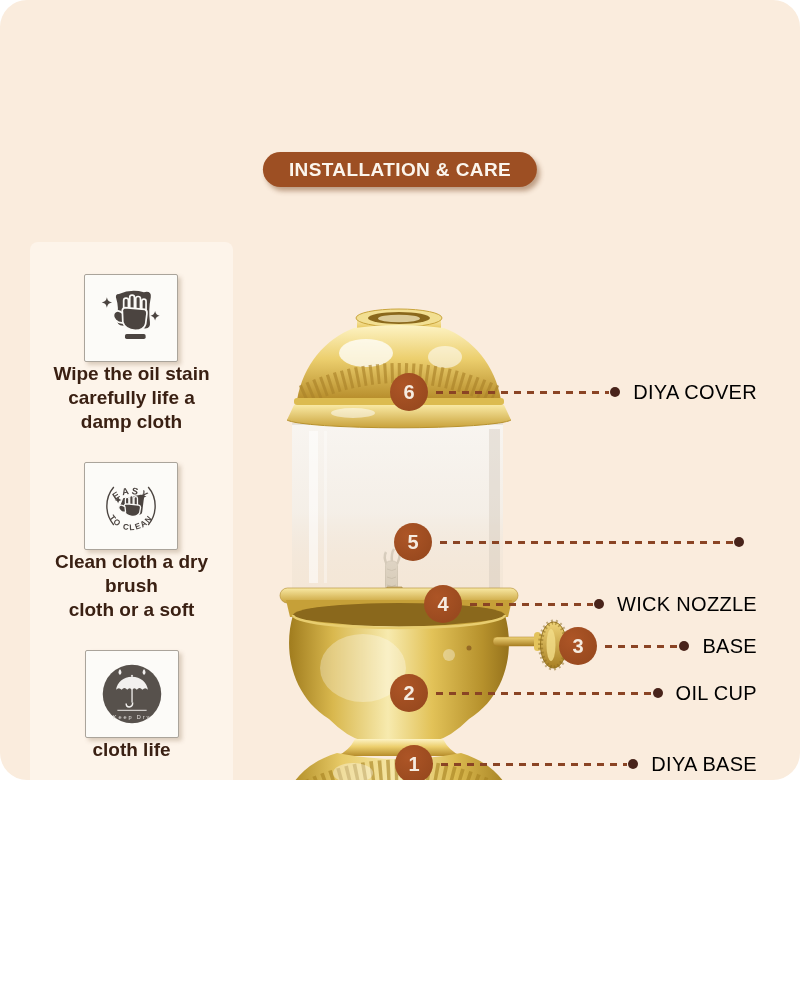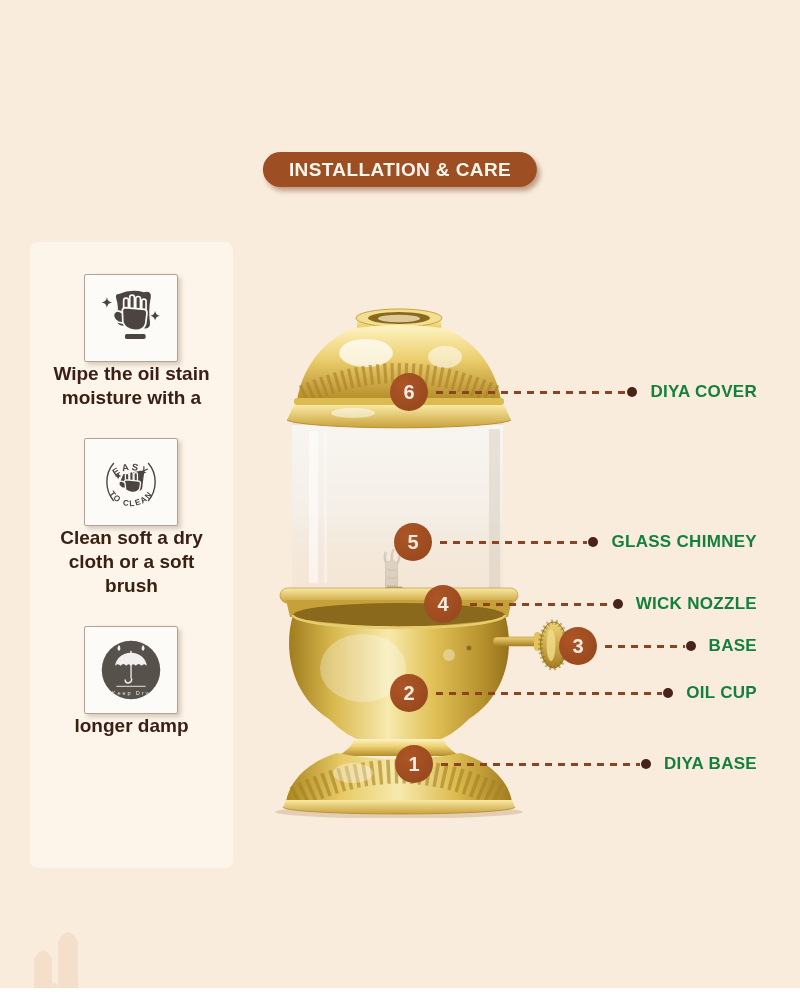--- a/index.html
+++ b/index.html
@@ -1,19 +1,20 @@
 <!DOCTYPE html>
 <html><head>
 <meta charset="utf-8">
 <style>
   html,body{margin:0;padding:0;}
   .canvas{
-    position:relative;width:800px;height:988px;overflow:hidden;
+    position:relative;width:800px;height:780px;overflow:hidden;
     background:#faecdd;
     font-family:"Liberation Sans",sans-serif;
+    border-radius:27px;
   }
   
   .banner{
     position:absolute;top:152px;left:50%;transform:translateX(-50%);
     height:35px;padding:0 26px;display:flex;align-items:center;
     background:#9d4f23;border-radius:18px;
     box-shadow:3px 4px 5px rgba(115,62,25,.45);
     color:#fbf5ec;font-size:19px;font-weight:700;letter-spacing:.4px;
     white-space:nowrap;
   }
@@ -48,21 +49,21 @@
   }
   .dash{
     flex:1;height:3px;margin-left:8px;
     background-image:repeating-linear-gradient(90deg,#8a4424 0 7px,transparent 7px 13px);
   }
   .dot{
     width:10px;height:10px;border-radius:50%;background:#48231a;
     flex:0 0 10px;margin:0 13px 0 1px;
   }
   .callout-label{
-    font-size:17px;font-weight:700;color:#15803d;letter-spacing:.3px;
+    font-size:20px;font-weight:400;color:#000000;letter-spacing:.3px;
     white-space:nowrap;
   }
   .co6{top:373px;left:390px;}
   .co5{top:523px;left:394px;}
   .co4{top:585px;left:424px;}
   .co3{top:627px;left:559px;}
   .co2{top:674px;left:390px;}
   .co1{top:745px;left:395px;}
   
   .lamp{position:absolute;left:263px;top:303px;width:312px;height:515px;}
@@ -92,21 +93,22 @@
             <rect x="50.5" y="18" width="5.5" height="21.5" rx="2.7"></rect>
             <rect x="57.5" y="21" width="5" height="17.5" rx="2.5"></rect>
             <path d="M36,38 Q29,32 25.5,37 Q23,41 27,45.5 Q31,49.5 36.5,48.5 Z"></path>
             <path d="M35,36 Q34,32 38,31 L61,33 Q64,34 63.5,38 L62,50 Q60,57.5 50,57.5 Q38,56.5 35.5,48 Z"></path>
           </g>
           <rect x="38" y="61.5" width="24" height="6" rx="2" fill="#4b4440"></rect>
         </svg>
       </div>
       <div class="care-text">
         <div>Wipe the oil stain</div>
-        <div>moisture with a</div>
+        <div>carefully life a</div>
+        <div>damp cloth</div>
       </div>
     </div>
 
     <div class="care-item">
       <div class="icon-box">
         <svg width="78" height="74" viewBox="0 0 90 86">
           <defs>
             <path id="etcTop" d="M19,49 A27,27 0 0,1 71,49" fill="none"></path>
             <path id="etcBot" d="M15,41 A30,30 0 0,0 75,41" fill="none"></path>
           </defs>
@@ -126,42 +128,42 @@
           <g fill="#4b4440" stroke="#fbfaf7" stroke-width="1.5">
             <rect x="38.5" y="33" width="4" height="13" rx="2"></rect>
             <rect x="43.5" y="31" width="4" height="15" rx="2"></rect>
             <rect x="48.5" y="32" width="4" height="14" rx="2"></rect>
             <path d="M37,44 Q36.5,41 40,40.5 L54,42 Q56.5,42.7 56,45.5 L55,51 Q53,55.5 46,55 Q38.5,54 37,48.5 Z"></path>
             <path d="M38,44 Q33,40 31,43.5 Q30,46.5 33.5,49 Q36,50.8 38.7,50 Z"></path>
           </g>
         </svg>
       </div>
       <div class="care-text">
-        <div>Clean soft a dry</div>
+        <div>Clean cloth a dry</div>
+        <div>brush</div>
         <div>cloth or a soft</div>
-        <div>brush</div>
       </div>
     </div>
 
     <div class="care-item">
       <div class="icon-box">
         <svg width="78" height="74" viewBox="0 0 90 86">
           <circle cx="45" cy="43" r="34" fill="#57514c"></circle>
           <path d="M31,14 q3.5,4.5 0,7 q-3.5,-2.5 0,-7 Z" fill="#f2f0ee"></path>
           <path d="M59,14 q3.5,4.5 0,7 q-3.5,-2.5 0,-7 Z" fill="#f2f0ee"></path>
           <path d="M45,23 C35,23 27.5,30 26.5,38 Q29.5,34.5 33,38 Q36.2,34.3 39.4,38 Q42.2,34.5 45,38 Q47.8,34.5 50.6,38 Q53.8,34.3 57,38 Q60.5,34.5 63.5,38 C62.5,30 55,23 45,23 Z" fill="#f2f0ee"></path>
           <rect x="44.2" y="20.5" width="1.6" height="4" rx=".8" fill="#f2f0ee"></rect>
           <rect x="44.3" y="37" width="1.5" height="16" fill="#f2f0ee"></rect>
           <path d="M45.8,53 q0,5 -4,5 q-3.6,0 -3.6,-4" fill="none" stroke="#f2f0ee" stroke-width="1.7"></path>
           <line x1="28" y1="62" x2="62" y2="62" stroke="#cfccc8" stroke-width="1.4"></line>
           <text x="45" y="71.5" font-size="6.5" letter-spacing="2.2" fill="#e6e3df" text-anchor="middle">Keep Dry</text>
         </svg>
       </div>
       <div class="care-text">
-        <div>longer damp</div>
+        <div>cloth life</div>
       </div>
     </div>
   </div>
 
   <svg class="lamp" viewBox="0 0 312 515">
     <defs>
       <linearGradient id="gv" x1="0" y1="0" x2="0" y2="1">
         <stop offset="0" stop-color="#fdf3c4"></stop>
           <stop offset=".45" stop-color="#eccf6e"></stop>
           <stop offset="1" stop-color="#b68c2a"></stop>
@@ -265,21 +267,20 @@
   <div class="callout co6">
     <span class="badge">6</span>
     <span class="dash"></span>
     <span class="dot"></span>
     <span class="callout-label">DIYA COVER</span>
   </div>
   <div class="callout co5">
     <span class="badge">5</span>
     <span class="dash"></span>
     <span class="dot"></span>
-    <span class="callout-label">GLASS CHIMNEY</span>
   </div>
   <div class="callout co4">
     <span class="badge">4</span>
     <span class="dash"></span>
     <span class="dot"></span>
     <span class="callout-label">WICK NOZZLE</span>
   </div>
   <div class="callout co3">
     <span class="badge">3</span>
     <span class="dash"></span>

